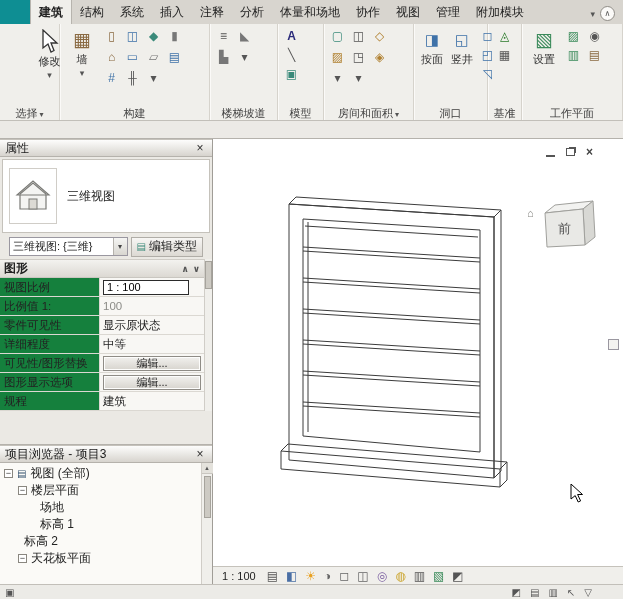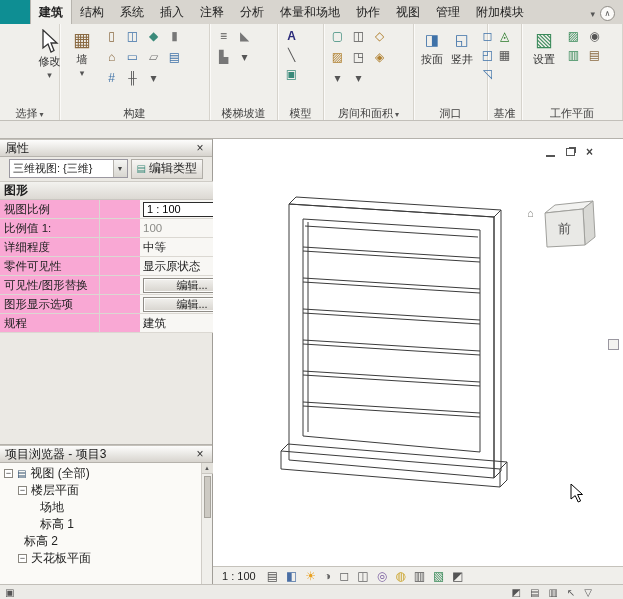--- a/index.html
+++ b/index.html
@@ -45,21 +45,21 @@
   .type-tile{width:48px;height:56px;background:#fff;border:1px solid #d0cdc7;display:flex;align-items:center;justify-content:center;}
   .combo-row{height:24px;display:flex;align-items:center;gap:3px;padding:1px 9px 2px;}
   .combo{flex:1;height:19px;background:#fff;border:1px solid #9a97a0;display:flex;align-items:center;font-size:11px;}
   .combo .cval{flex:1;padding:0 3px;white-space:nowrap;overflow:hidden;}
   .combo .dd{width:14px;height:17px;background:linear-gradient(#f5f5f3,#d8d6d0);border-left:1px solid #b5b2ac;text-align:center;font-size:8px;line-height:17px;color:#444;}
   .edit-type-btn{height:20px;display:flex;align-items:center;gap:3px;padding:0 5px;border:1px solid #b0ada7;background:linear-gradient(#f7f6f4,#dcd9d3);font-size:12px;white-space:nowrap;}
   .mid{display:flex;}
   .rows-col{flex:1;}
   .sect{height:19px;background:linear-gradient(#f3f2ef,#dcd9d3);border-top:1px solid #cfccc6;border-bottom:1px solid #c9c6c0;display:flex;align-items:center;padding:0 4px;font-weight:bold;}
   .sect .sbtns{margin-left:auto;display:flex;gap:4px;font-size:9px;color:#555;}
-  .prow{display:flex;height:19px;border-bottom:1px solid #dbd8d2;background:#f9a8d4;gap:40px;}
+  .prow{display:flex;height:19px;border-bottom:1px solid #dbd8d2;background:#15803d;}
   .pl{width:100px;padding:2px 4px;border-right:1px solid #dbd8d2;white-space:nowrap;overflow:hidden;font-size:11.5px;}
   .pv{flex:1;display:flex;align-items:center;padding:1px 3px;font-size:11.5px;background:#f8f7f4;}
   .pv input{width:86px;height:15px;border:1px solid #2b2b2b;background:#fff;font:11px "Liberation Sans","DejaVu Sans",sans-serif;padding:0 3px;}
   .pv.dim{color:#8c8c88;}
   .ebtn{width:98px;height:15px;background:linear-gradient(#f2f1ee,#d7d4ce);border:1px solid #8f8c86;box-shadow:inset 0 0 0 1px #fdfdfc;font-size:11px;text-align:center;line-height:13px;cursor:pointer;}
   .vscroll{width:11px;background:#f0efeb;border-left:1px solid #d0cdc7;display:flex;flex-direction:column;align-items:center;}
   .sthumb{width:7px;height:28px;background:#cdcac3;border:1px solid #a6a39c;margin-top:2px;}
   .sarrow{width:11px;height:11px;font-size:6px;line-height:11px;text-align:center;color:#555;background:#e4e2dc;border-bottom:1px solid #c9c6c0;}
   .pfoot{margin-top:auto;height:22px;background:linear-gradient(#efeeea,#d9d6d0);border-top:1px solid #c5c2bb;display:flex;align-items:center;padding:0 6px;}
   .help-link{color:#1f45c8;cursor:pointer;}
@@ -258,20 +258,30 @@
   <div class="optionsbar"></div>
 
   <div class="left">
 
     <div class="props">
       <div class="palette-header">
         <span class="ph-title">属性</span>
         <span class="ph-close">×</span>
       </div>
 
+      <div class="type-sel">
+        <div class="type-tile">
+          <svg width="38" height="36" viewBox="0 0 38 36">
+            <polygon points="6,16 19,5 32,16 32,31 6,31" fill="#f4f4f2" stroke="#7a7a76" stroke-width="1.2"></polygon>
+            <polygon points="3,17 19,3 35,17" fill="none" stroke="#7a7a76" stroke-width="1.2"></polygon>
+            <rect x="15" y="21" width="8" height="10" fill="#dcdad4" stroke="#7a7a76"></rect>
+          </svg>
+        </div>
+        <span class="type-name">三维视图</span>
+      </div>
 
       <div class="combo-row">
         <div class="combo">
           <span class="cval">三维视图: {三维}</span>
           <span class="dd">▾</span>
         </div>
         <div class="edit-type-btn">
           <span style="color:#3a8a7a;font-size:10px">▤</span>
           <span>编辑类型</span>
         </div>
@@ -291,26 +301,26 @@
             <div class="pl">视图比例</div>
             <div class="pv">
                 <input value="1 : 100" style="">
               </div>
           </div>
           <div class="prow">
             <div class="pl">比例值 1:</div>
             <div class="pv dim">100</div>
           </div>
           <div class="prow">
+            <div class="pl">零件可见性</div>
+            <div class="pv">显示原状态</div>
+          </div>
+          <div class="prow">
             <div class="pl">详细程度</div>
             <div class="pv">中等</div>
-          </div>
-          <div class="prow">
-            <div class="pl">零件可见性</div>
-            <div class="pv">显示原状态</div>
           </div>
           <div class="prow">
             <div class="pl">可见性/图形替换</div>
             <div class="pv">
                 <span class="ebtn">编辑...</span>
               </div>
           </div>
           <div class="prow">
             <div class="pl">图形显示选项</div>
             <div class="pv">

